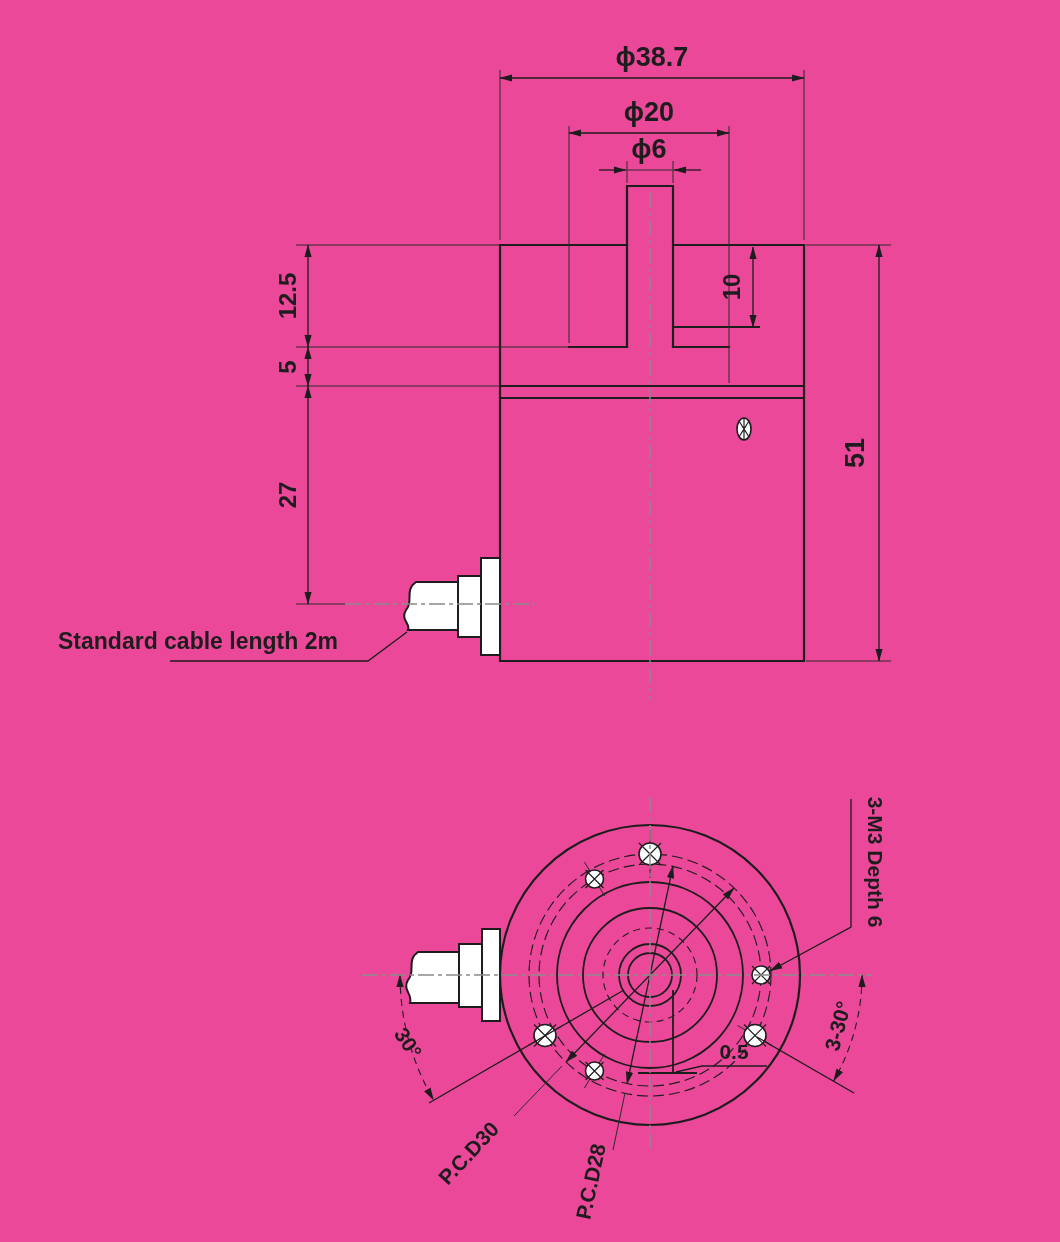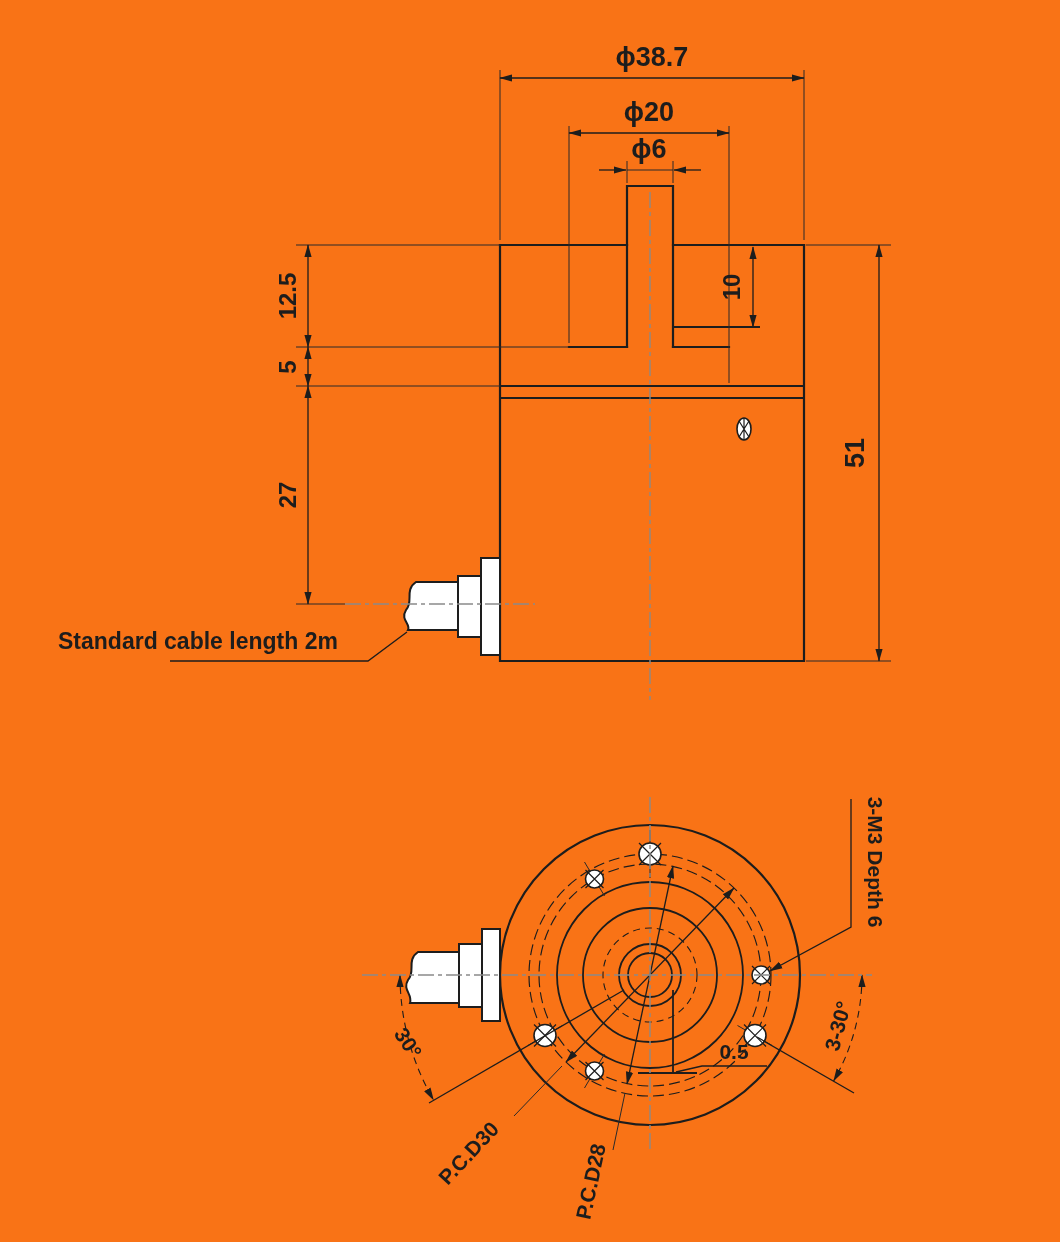--- a/index.html
+++ b/index.html
@@ -1,16 +1,16 @@
 <!DOCTYPE html>
 <html><head>
 <meta charset="utf-8">
 <style>
   html,body{margin:0;padding:0;background:#ffffff;}
-  .canvas{position:relative;width:1060px;height:1242px;background:#f97316;overflow:hidden;}
+  .canvas{position:relative;width:1060px;height:1242px;background:#ec4899;overflow:hidden;}
   svg{display:block;}
   
   .outline{stroke:#1d1d1d;stroke-width:2.2;fill:none;stroke-linecap:square;}
   .edge{stroke:#1d1d1d;stroke-width:1.8;fill:none;}
   .thin{stroke:#2a2a2a;stroke-width:1;fill:none;}
   .dimline{stroke:#1d1d1d;stroke-width:1.3;fill:none;}
   .dim{marker-start:url(#arr);marker-end:url(#arr);}
   .dimend{marker-end:url(#arr);}
   .centerline{stroke:#8a8a8a;stroke-width:1.4;fill:none;stroke-dasharray:16 4 4 4;}
   .dashed{stroke:#1d1d1d;stroke-width:1.15;fill:none;stroke-dasharray:11 5;}

